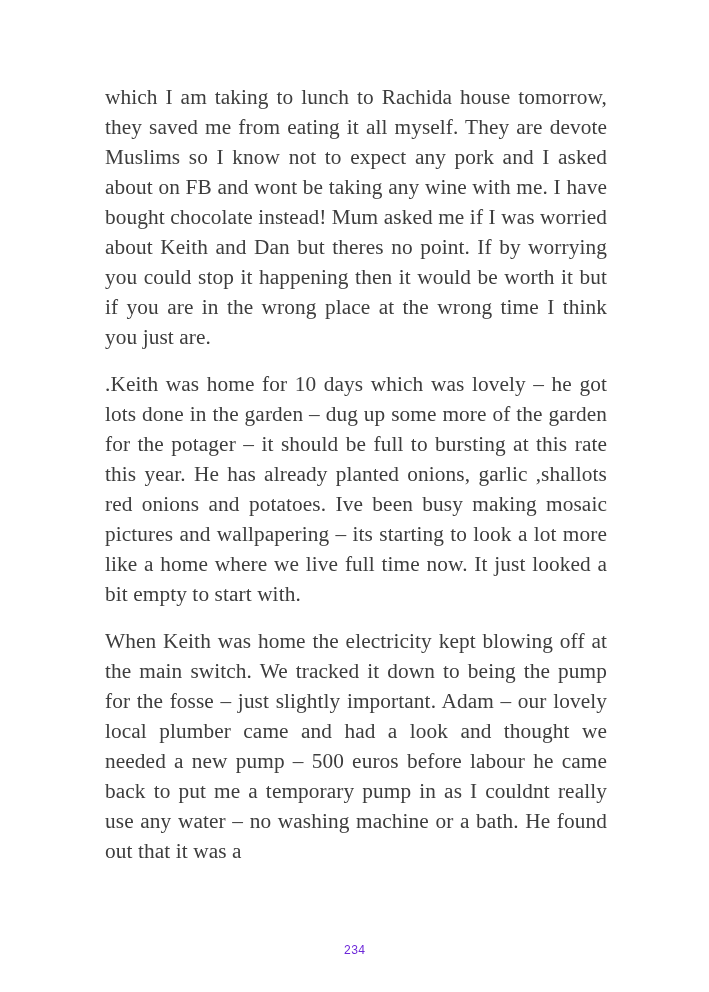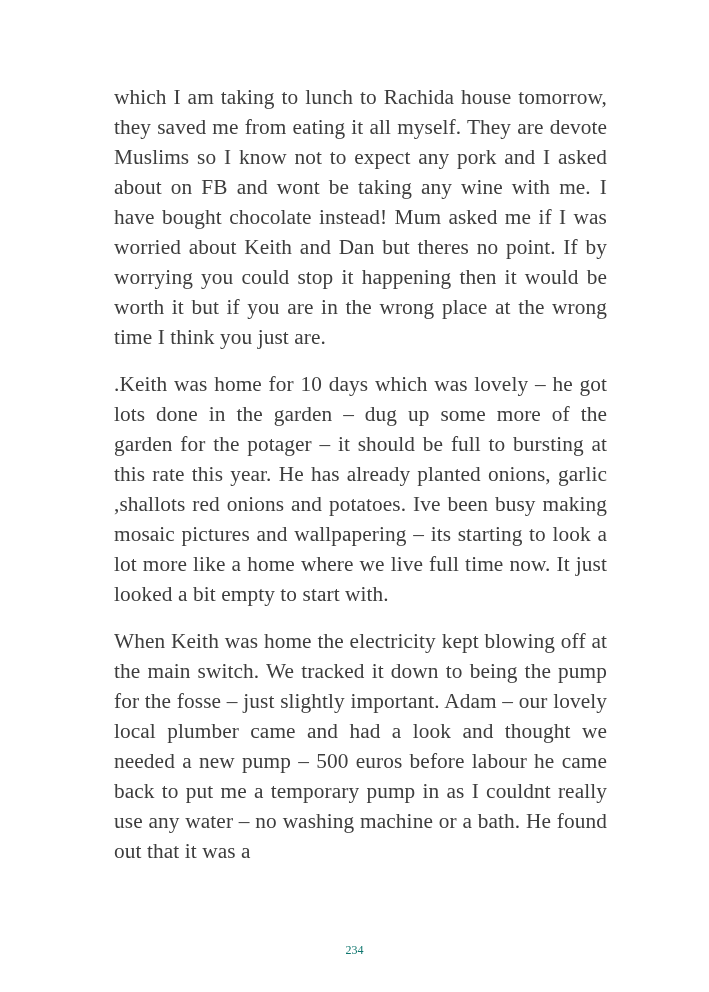--- a/index.html
+++ b/index.html
@@ -15,36 +15,36 @@
     overflow: hidden;
     font-family: "Liberation Serif", serif;
   }
   .content {
     position: absolute;
     left: 101px;
     top: 82px;
     width: 506px;
   }
   .content p {
-    margin: 0 0 17px 13px;
+    margin: 0 0 17px 4px;
     font-size: 21.3px;
     line-height: 30px;
     text-align: justify;
     color: #3d3d3d;
     letter-spacing: 0.1px;
   }
   .page-number {
     position: absolute;
     left: 0;
     right: 0;
     bottom: 34px;
     text-align: center;
     font-size: 12px;
-    color: #0f766e;
-    font-family: Liberation Serif, serif;
+    color: #6d28d9;
+    font-family: Liberation Mono, monospace;
   }
 </style>
 </head>
 <body>
 
 <div class="page">
   <div class="content">
     <p>which I am taking to lunch to Rachida house tomorrow, they saved me from eating it all myself. They are devote Muslims so I know not to expect any pork and I asked about on FB and wont be taking any wine with me. I have bought chocolate instead! Mum asked me if I was worried about Keith and Dan but theres no point. If by worrying you could stop it happening then it would be worth it but if you are in the wrong place at the wrong time I think you just are.</p>
     <p>.Keith was home for 10 days which was lovely – he got lots done in the garden – dug up some more of the garden for the potager – it should be full to bursting at this rate this year. He has already planted onions, garlic ,shallots red onions and potatoes. Ive been busy making mosaic pictures and wallpapering – its starting to look a lot more like a home where we live full time now. It just looked a bit empty to start with.</p>
     <p>When Keith was home the electricity kept blowing off at the main switch. We tracked it down to being the pump for the fosse – just slightly important. Adam – our lovely local plumber came and had a look and thought we needed a new pump – 500 euros before labour he came back to put me a temporary pump in as I couldnt really use any water – no washing machine or a bath. He found out that it was a</p>

